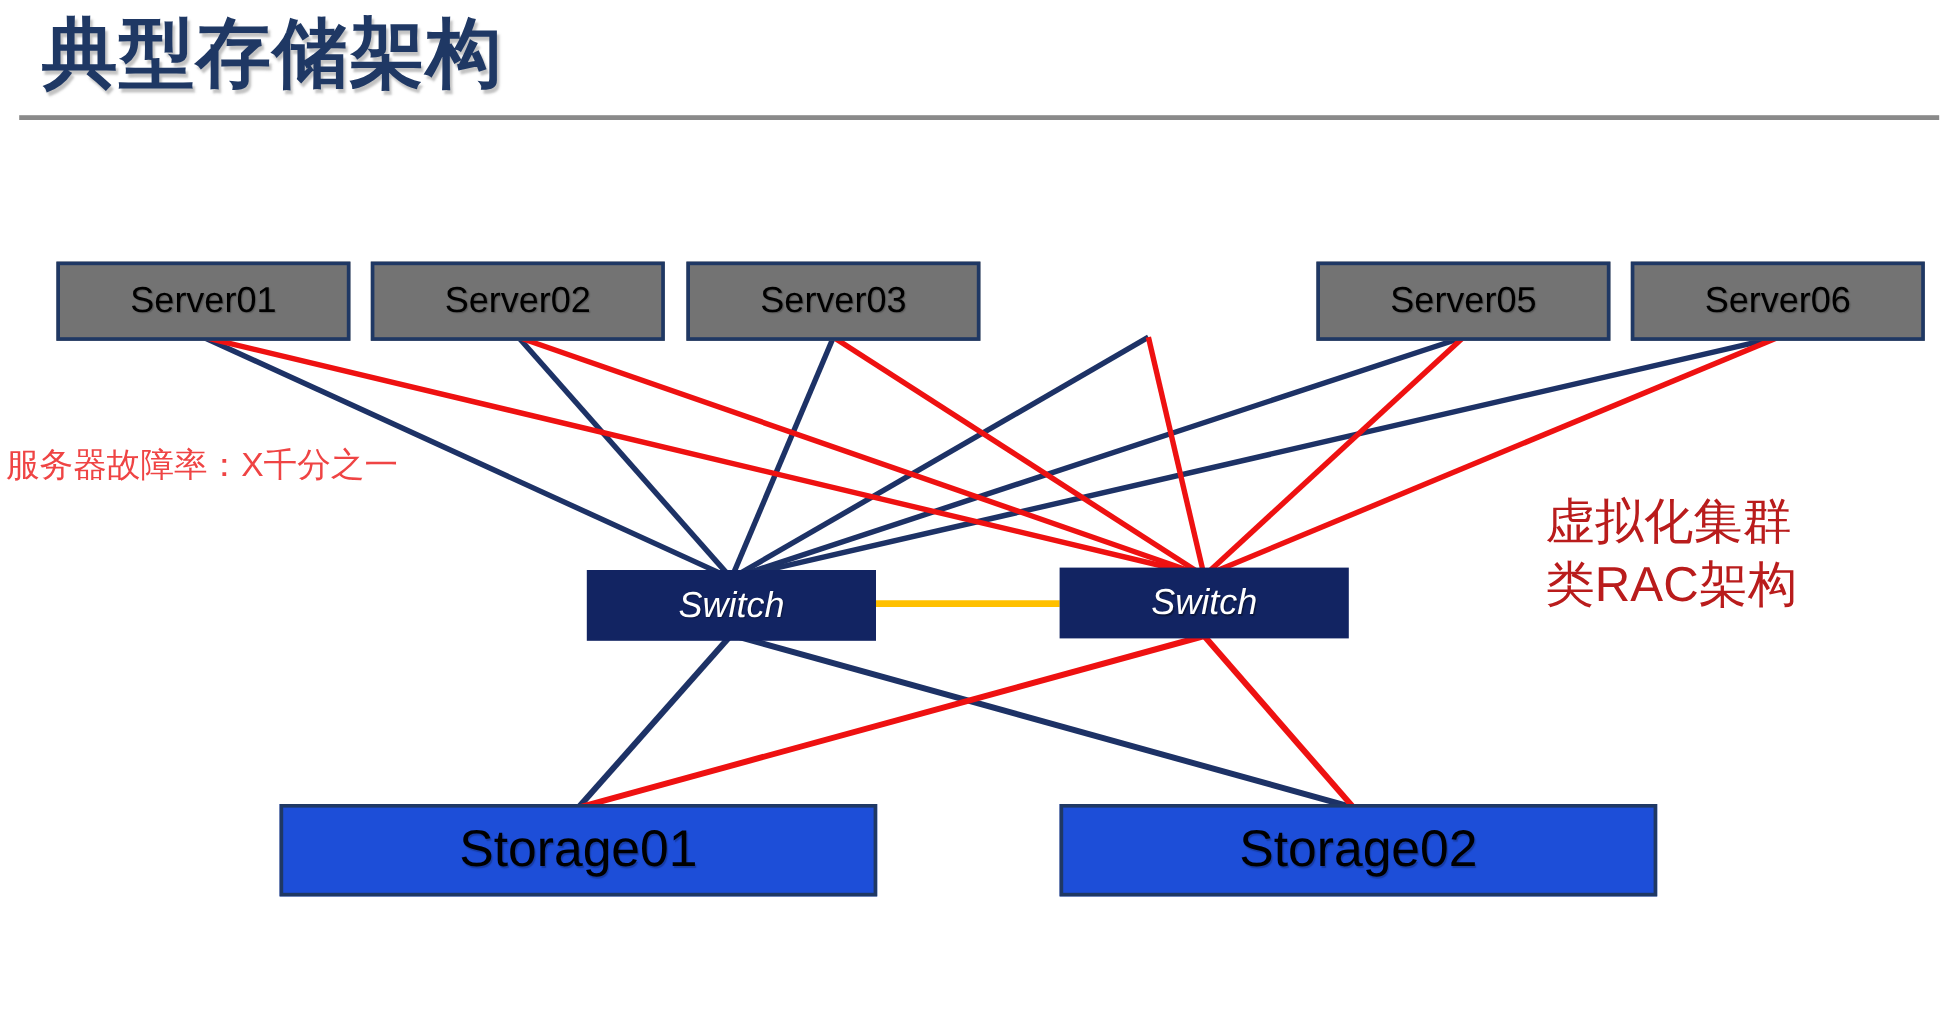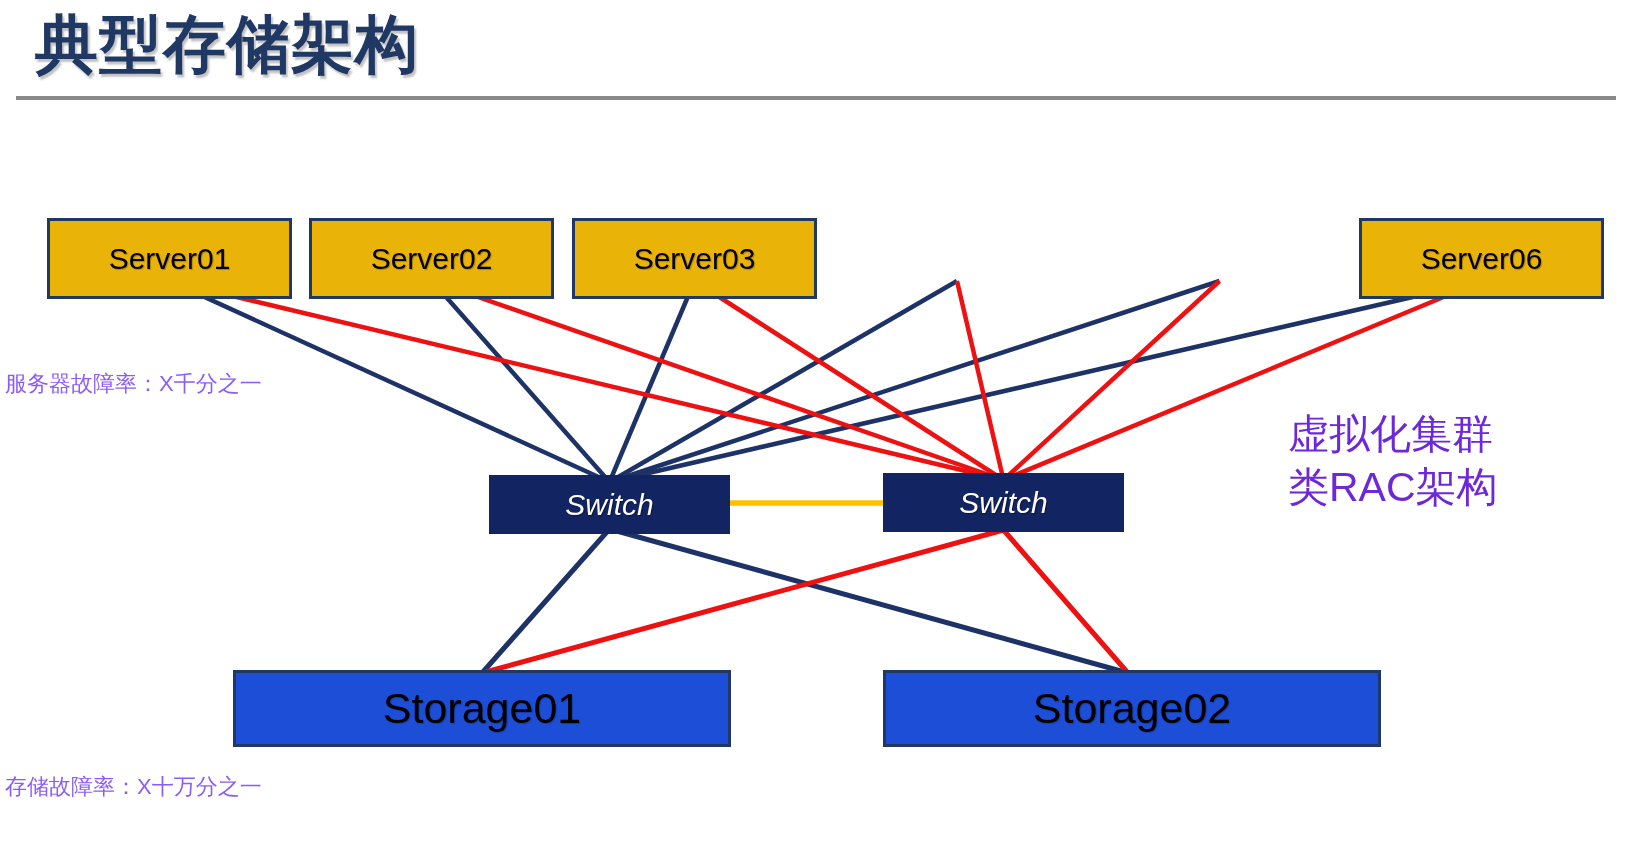--- a/index.html
+++ b/index.html
@@ -6,21 +6,21 @@
   .stage{
     position:relative;width:1632px;height:847px;background:#ffffff;overflow:hidden;
     font-family:"Liberation Sans","DejaVu Sans",sans-serif;color:#000;border-radius:13px;
   }
   .lines-svg{position:absolute;left:0;top:0;width:1632px;height:847px;z-index:1;}
   .node{
     position:absolute;box-sizing:border-box;display:flex;align-items:center;justify-content:center;
     z-index:2;white-space:nowrap;
   }
   .server{
-    top:218px;width:245px;height:81px;background:#eab308;border:3px solid #1F3864;
+    top:218px;width:245px;height:66px;background:#737373;border:3px solid #1F3864;
     font-size:30px;text-shadow:1px 1px 1px rgba(0,0,0,0.25);
   }
   .server.s1{left:47px}.server.s2{left:309px}.server.s3{left:572px}
   .server.s4{left:834px}.server.s5{left:1097px}.server.s6{left:1359px}
   .switch{
     width:241px;height:59px;background:#122462;color:#ffffff;font-size:30px;
     text-shadow:1px 1px 1px rgba(0,0,0,0.4);
     font-style:italic;
   }
   .switch.sw1{left:489px;top:475px}
@@ -28,25 +28,25 @@
   .storage{
     top:670px;width:498px;height:77px;background:#1d4ed8;border:3px solid #1F3864;
     font-size:43px;text-shadow:1px 1px 1px rgba(0,0,0,0.25);
   }
   .storage.st1{left:233px}.storage.st2{left:883px}
   .slide-title{
     position:absolute;left:35px;top:2px;z-index:3;font-size:63px;font-weight:bold;
     color:#1F3864;letter-spacing:1px;text-shadow:2px 3px 2px rgba(120,120,120,0.45);
   }
   .title-rule{position:absolute;left:16px;top:96px;width:1600px;height:4px;background:#8a8a8a;z-index:3;}
-  .label{position:absolute;z-index:3;font-size:22px;color:#8b5cf6;}
+  .label{position:absolute;z-index:3;font-size:28px;color:#ef4444;}
   .label.server-rate{left:5px;top:369px;}
   .label.storage-rate{left:5px;top:772px;}
   .right-note{
-    position:absolute;left:1288px;top:408px;z-index:3;font-size:41px;line-height:53px;color:#6d28d9;
+    position:absolute;left:1288px;top:408px;z-index:3;font-size:41px;line-height:53px;color:#b91c1c;
   }
 </style>
 </head>
 <body>
 
 <div class="stage">
 
   <svg id="lines" class="lines-svg" viewBox="0 0 1632 847">
       <line x1="169.5" y1="281" x2="609.5" y2="482" stroke="#1D3266" stroke-width="4.5"></line>
       <line x1="432" y1="281" x2="609.5" y2="482" stroke="#1D3266" stroke-width="4.5"></line>
@@ -66,30 +66,30 @@
       <line x1="1003.5" y1="530" x2="482" y2="673" stroke="#EE1111" stroke-width="5"></line>
       <line x1="1003.5" y1="530" x2="1128" y2="673" stroke="#EE1111" stroke-width="5"></line>
     </svg>
 
   <div class="slide-title">典型存储架构</div>
   <div class="title-rule"></div>
 
   <div class="node server s1">Server01</div>
   <div class="node server s2">Server02</div>
   <div class="node server s3">Server03</div>
+  <div class="node server s5">Server05</div>
   <div class="node server s6">Server06</div>
 
   <div class="label server-rate">服务器故障率：X千分之一</div>
 
   <div class="node switch sw1">Switch</div>
   <div class="node switch sw2">Switch</div>
 
   <div class="right-note">
     <div>虚拟化集群</div>
     <div>类RAC架构</div>
   </div>
 
   <div class="node storage st1">Storage01</div>
   <div class="node storage st2">Storage02</div>
 
-  <div class="label storage-rate">存储故障率：X十万分之一</div>
 
 </div>
 
 </body></html>

